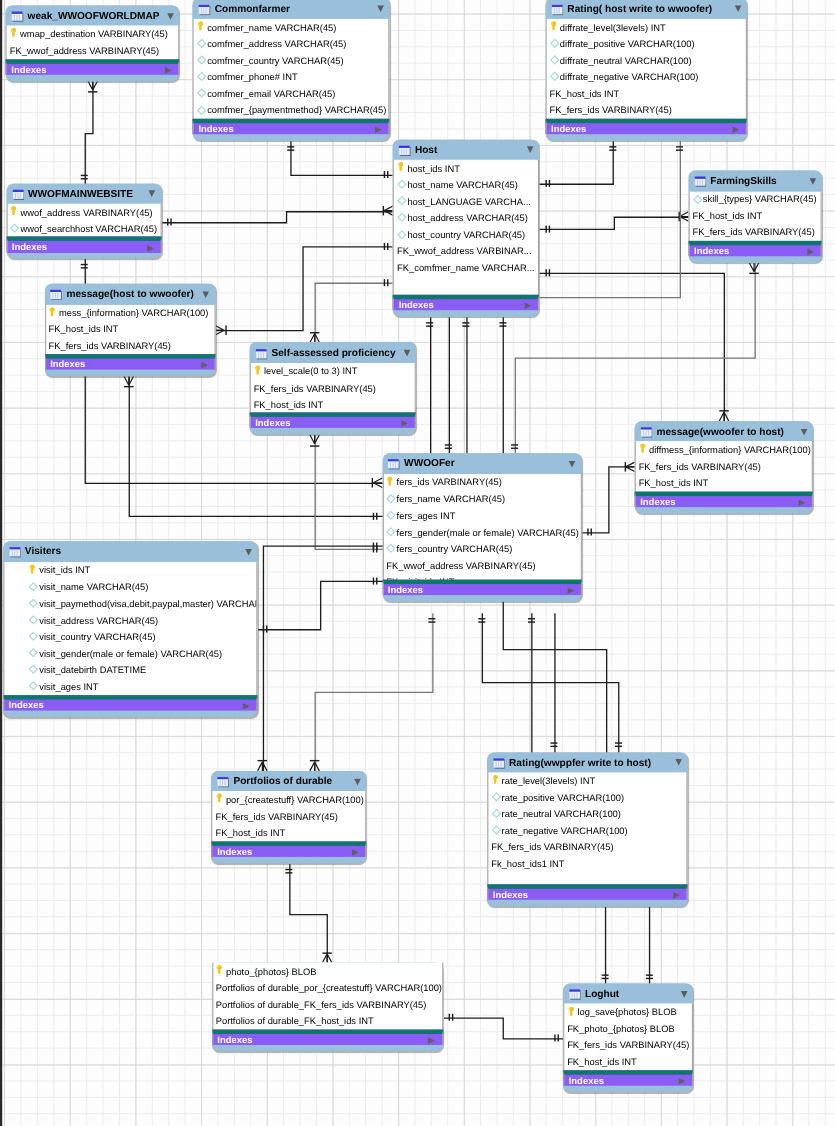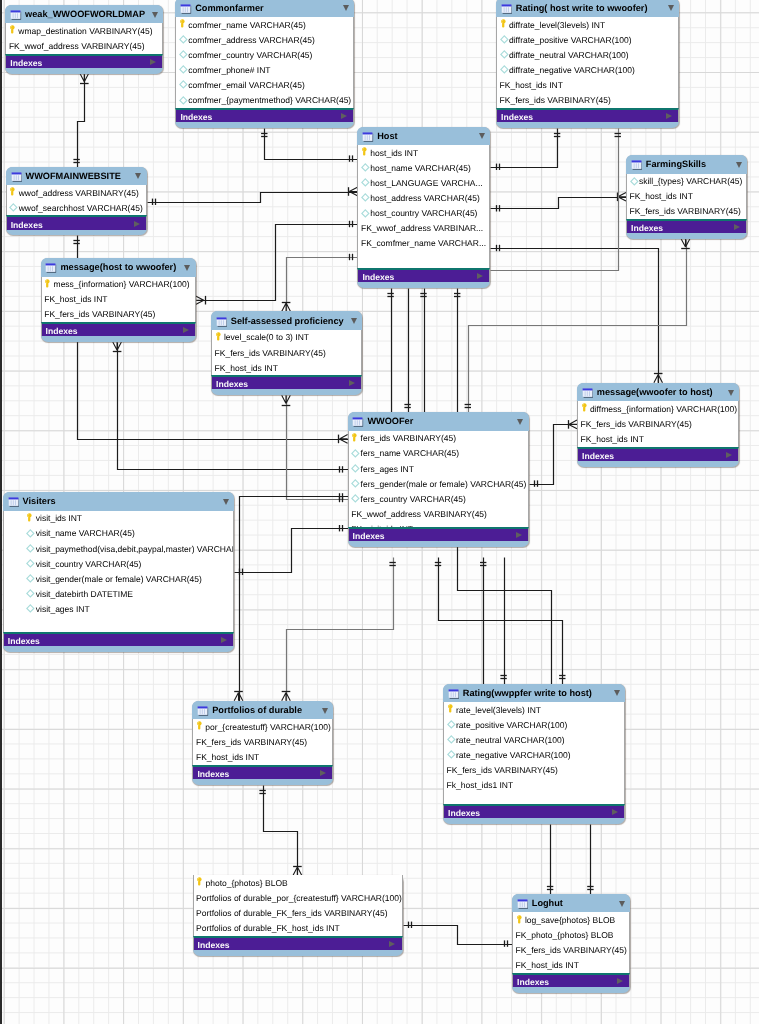--- a/index.html
+++ b/index.html
@@ -26,23 +26,23 @@
   .ticon{width:11.4px;height:12px;flex:0 0 11.4px;margin-right:3.5px;margin-left:4.9px;line-height:0;}
   .ttitle{font-size:9.2px;font-weight:bold;color:#000;white-space:nowrap;letter-spacing:0px;}
   .tcaret{position:absolute;right:5.3px;top:6.9px;width:0;height:0;
           border-left:3.45px solid transparent;border-right:3.45px solid transparent;border-top:6.4px solid #5c5c5c;}
   .tbody{background:#fff;border-left:1px solid #a6a6a6;border-right:1px solid #a6a6a6;overflow:hidden;}
   .row{height:15.1px;display:flex;align-items:center;padding-left:2.6px;white-space:nowrap;overflow:hidden;}
   .rico{width:8.2px;height:11px;flex:0 0 8.2px;margin-left:0.6px;margin-right:0.6px;position:relative;}
   .rico svg{position:absolute;left:0;top:0;}
   .rsp{width:0px;flex:0 0 0px;}
   .rtxt{font-size:8.5px;color:#000;white-space:nowrap;}
-  .tidx{height:14.2px;box-sizing:border-box;background:#4c1d95;
-        border-top:2px solid #0f766e;border-left:1px solid #a6a6a6;border-right:1px solid #a6a6a6;
-        display:flex;align-items:flex-end;padding-left:4px;position:relative;}
+  .tidx{height:14.2px;box-sizing:border-box;background:#8b5cf6;
+        border-top:4px solid #0f766e;border-left:1px solid #a6a6a6;border-right:1px solid #a6a6a6;
+        display:flex;align-items:center;padding-left:4px;position:relative;}
   .tidx .lbl{font-size:8.6px;font-weight:bold;color:#fafafa;}
   .tfoot{height:5.8px;border-radius:0 0 6px 6px;}
   .tidx .arr{position:absolute;right:6.1px;top:3.2px;width:0;height:0;
              border-top:3.5px solid transparent;border-bottom:3.5px solid transparent;border-left:6.3px solid #5f5f5f;}
 </style>
 </head>
 <body>
 
 <div id="canvas">
 <svg id="conn">
@@ -511,21 +511,21 @@
           <span class="rsp"></span>
           <span class="rtxt">FK_fers_ids VARBINARY(45)</span>
         </div>
       </div>
       <div class="tidx">
         <span class="lbl">Indexes</span>
         <span class="arr"></span>
       </div>
       <div class="tfoot"></div>
     </div>
-    <div class="tbl" style="left:211px;top:311.3px;width:151px;">
+    <div class="tbl" style="left:227px;top:311.3px;width:151px;">
       <div class="thead">
         <span class="ticon"><svg viewBox="0 0 12 12" width="11.4" height="12">
             <rect x="1.6" y="3.2" width="10.2" height="9.0" rx="0.6" fill="#3e4f63" opacity="0.75"></rect>
             <rect x="0.6" y="2.2" width="10.4" height="9.0" rx="0.5" fill="#ccd8ee"></rect>
             <rect x="0.6" y="2.2" width="10.4" height="2.4" fill="#3b3bdd"></rect>
             <rect x="1.1" y="4.9" width="9.4" height="5.7" fill="#eaf0fb"></rect>
             <path d="M3.3 4.9 V10.4 M5.6 4.9 V10.4 M7.9 4.9 V10.4" stroke="#b2c4e4" stroke-width="0.8"></path>
             <rect x="0.6" y="4.6" width="10.4" height="0.55" fill="#ffffff"></rect>
           </svg></span>
         <span class="ttitle">Self-assessed proficiency</span>
@@ -695,20 +695,28 @@
           </span>
           <span class="rtxt">visit_name VARCHAR(45)</span>
         </div>
         <div class="row">
           <span class="rico">
             <svg viewBox="0 0 9.2 11" width="9.2" height="11" style="margin-left:-0.5px">
               <path d="M4.35 1.9 L7.85 5.45 L4.35 9.0 L0.85 5.45 Z" fill="#ffffff" stroke="#a9dcdb" stroke-width="1.15"></path>
             </svg>
           </span>
           <span class="rtxt">visit_paymethod(visa,debit,paypal,master) VARCHAR(45)</span>
+        </div>
+        <div class="row">
+          <span class="rico">
+            <svg viewBox="0 0 9.2 11" width="9.2" height="11" style="margin-left:-0.5px">
+              <path d="M4.35 1.9 L7.85 5.45 L4.35 9.0 L0.85 5.45 Z" fill="#ffffff" stroke="#a9dcdb" stroke-width="1.15"></path>
+            </svg>
+          </span>
+          <span class="rtxt">visit_address VARCHAR(45)</span>
         </div>
         <div class="row">
           <span class="rico">
             <svg viewBox="0 0 9.2 11" width="9.2" height="11" style="margin-left:-0.5px">
               <path d="M4.35 1.9 L7.85 5.45 L4.35 9.0 L0.85 5.45 Z" fill="#ffffff" stroke="#a9dcdb" stroke-width="1.15"></path>
             </svg>
           </span>
           <span class="rtxt">visit_country VARCHAR(45)</span>
         </div>
         <div class="row">

